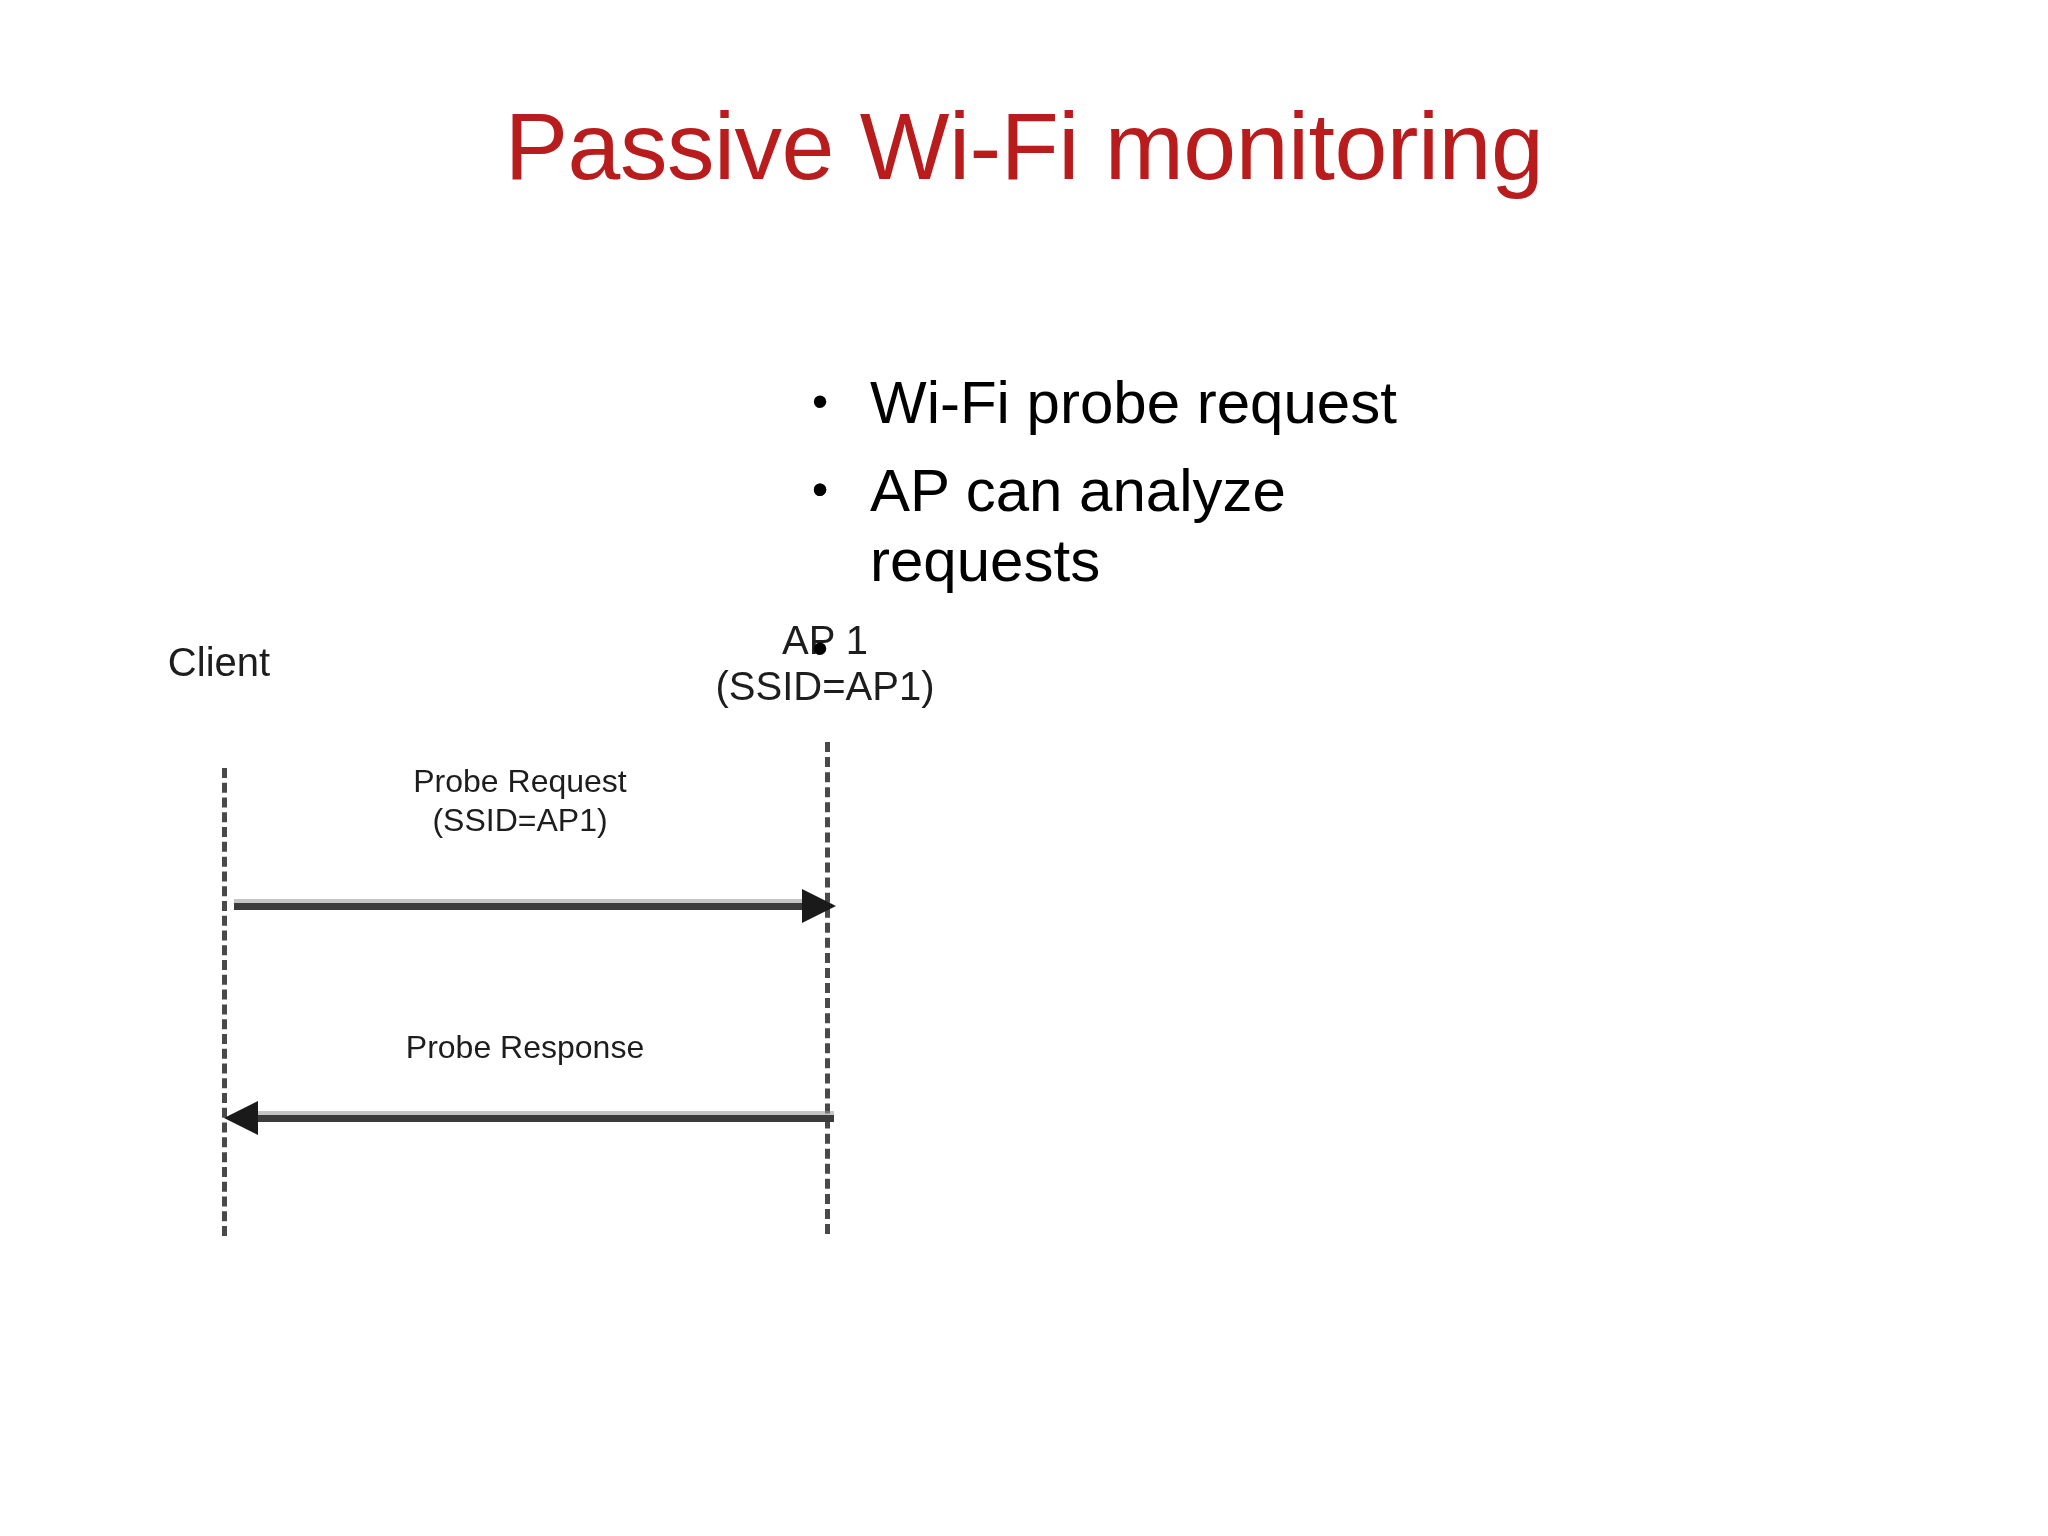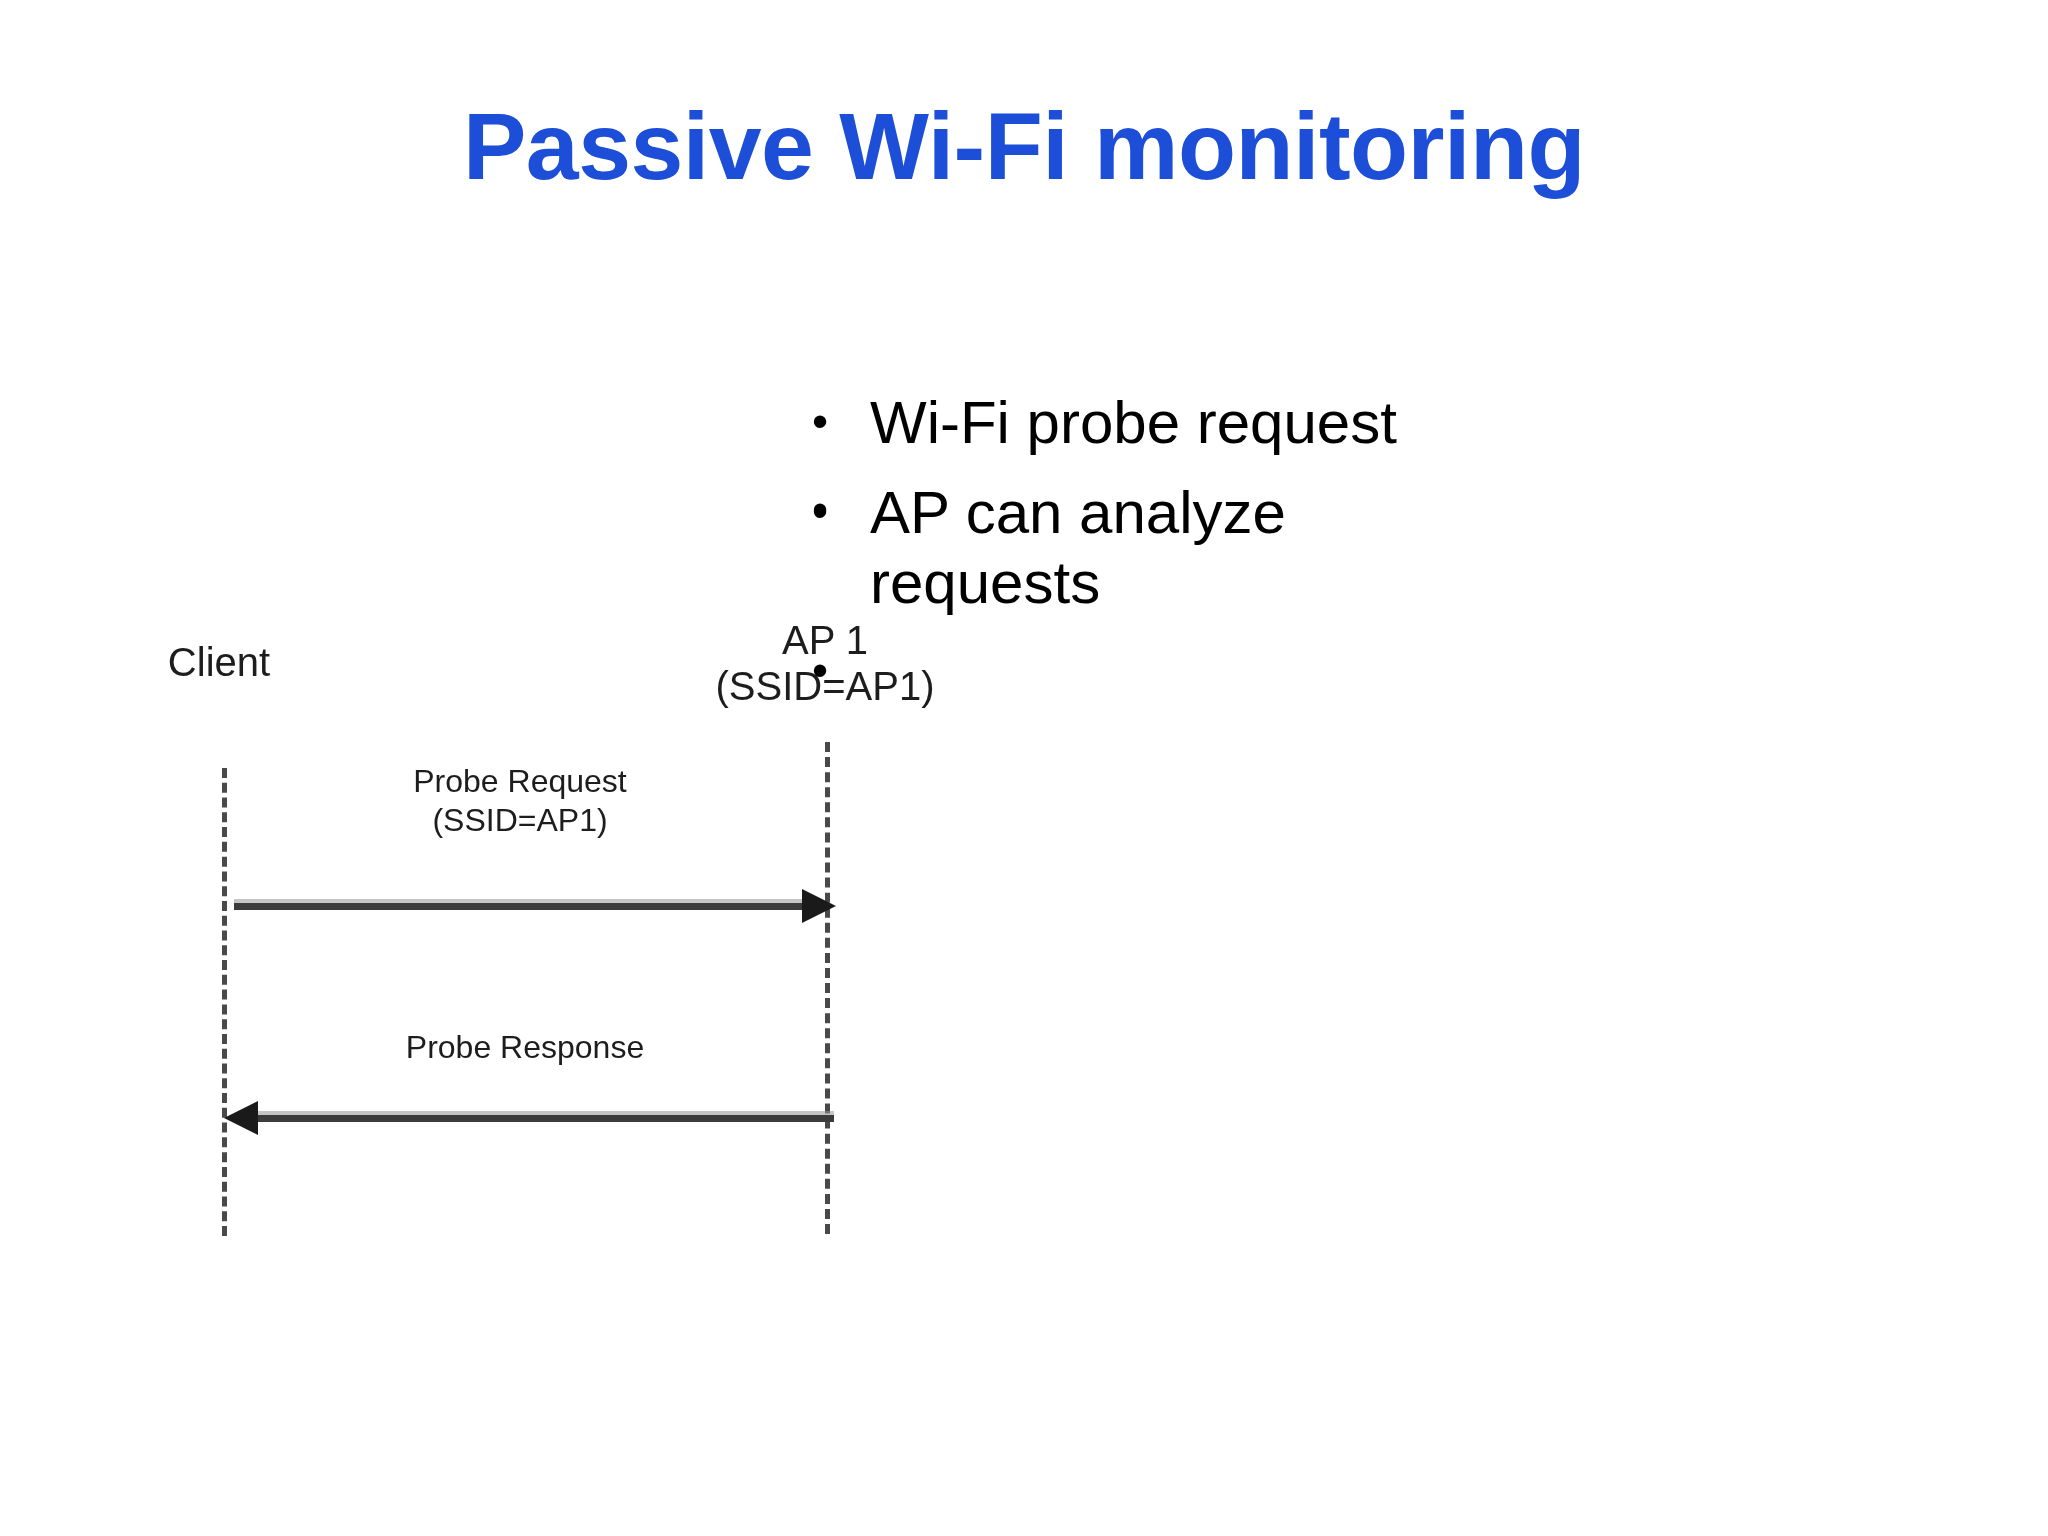--- a/index.html
+++ b/index.html
@@ -25,23 +25,23 @@
 
   
   .slide-title {
     position: absolute;
     left: 0;
     top: 96px;
     width: 2048px;
     text-align: center;
     font-size: 95px;
     line-height: 1.06;
-    font-weight: 700;
+    font-weight: 400;
     letter-spacing: -0.5px;
-    color: #1d4ed8;
+    color: #b91c1c;
     white-space: nowrap;
   }
 
   
   .bullet-list {
     position: absolute;
     left: 800px;
     top: 368px;
     width: 660px;
     margin: 0;
@@ -57,21 +57,21 @@
     color: #000000;
   }
   .bullet-item:last-child { margin-bottom: 0; }
   .bullet-marker {
     position: absolute;
     left: 12px;
     top: 0;
     font-size: 46px;
     line-height: 1.45;
   }
-  .bullet-text { display: block; margin-top: 20px; }
+  .bullet-text { display: block; }
 
   
   .diagram {
     position: absolute;
     left: 130px;
     top: 580px;
     width: 680px;
     height: 680px;
   }
 

